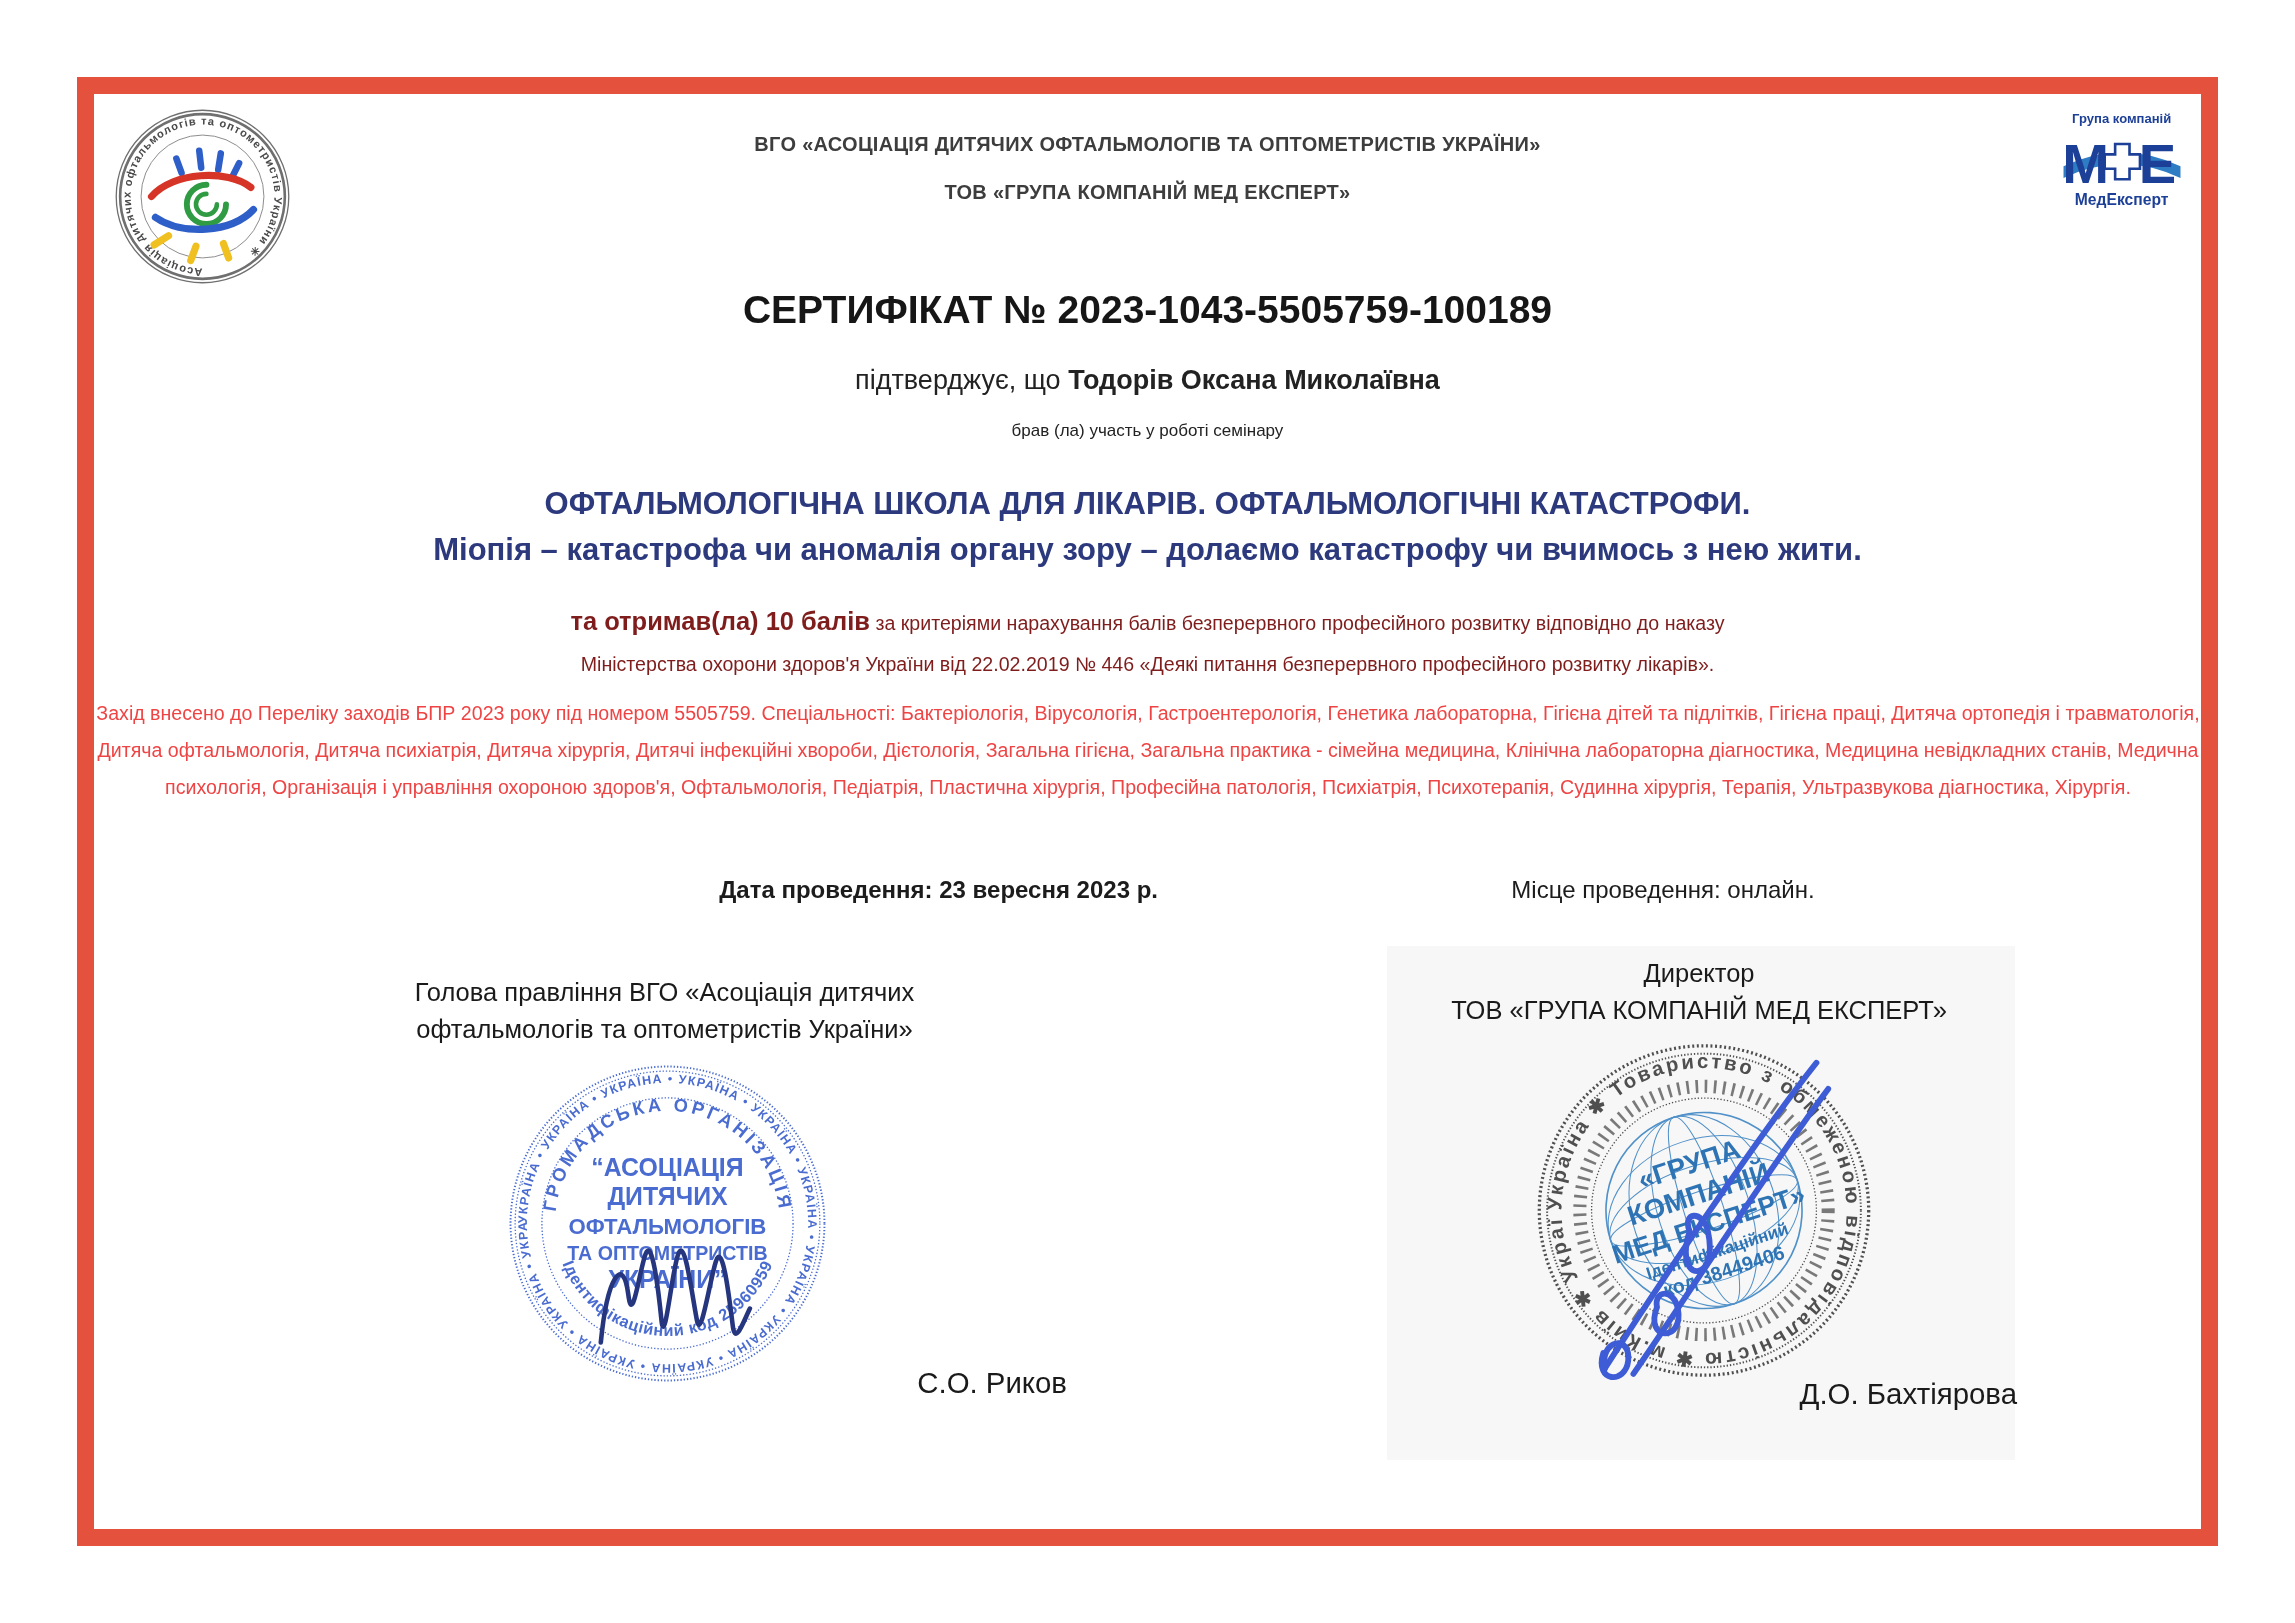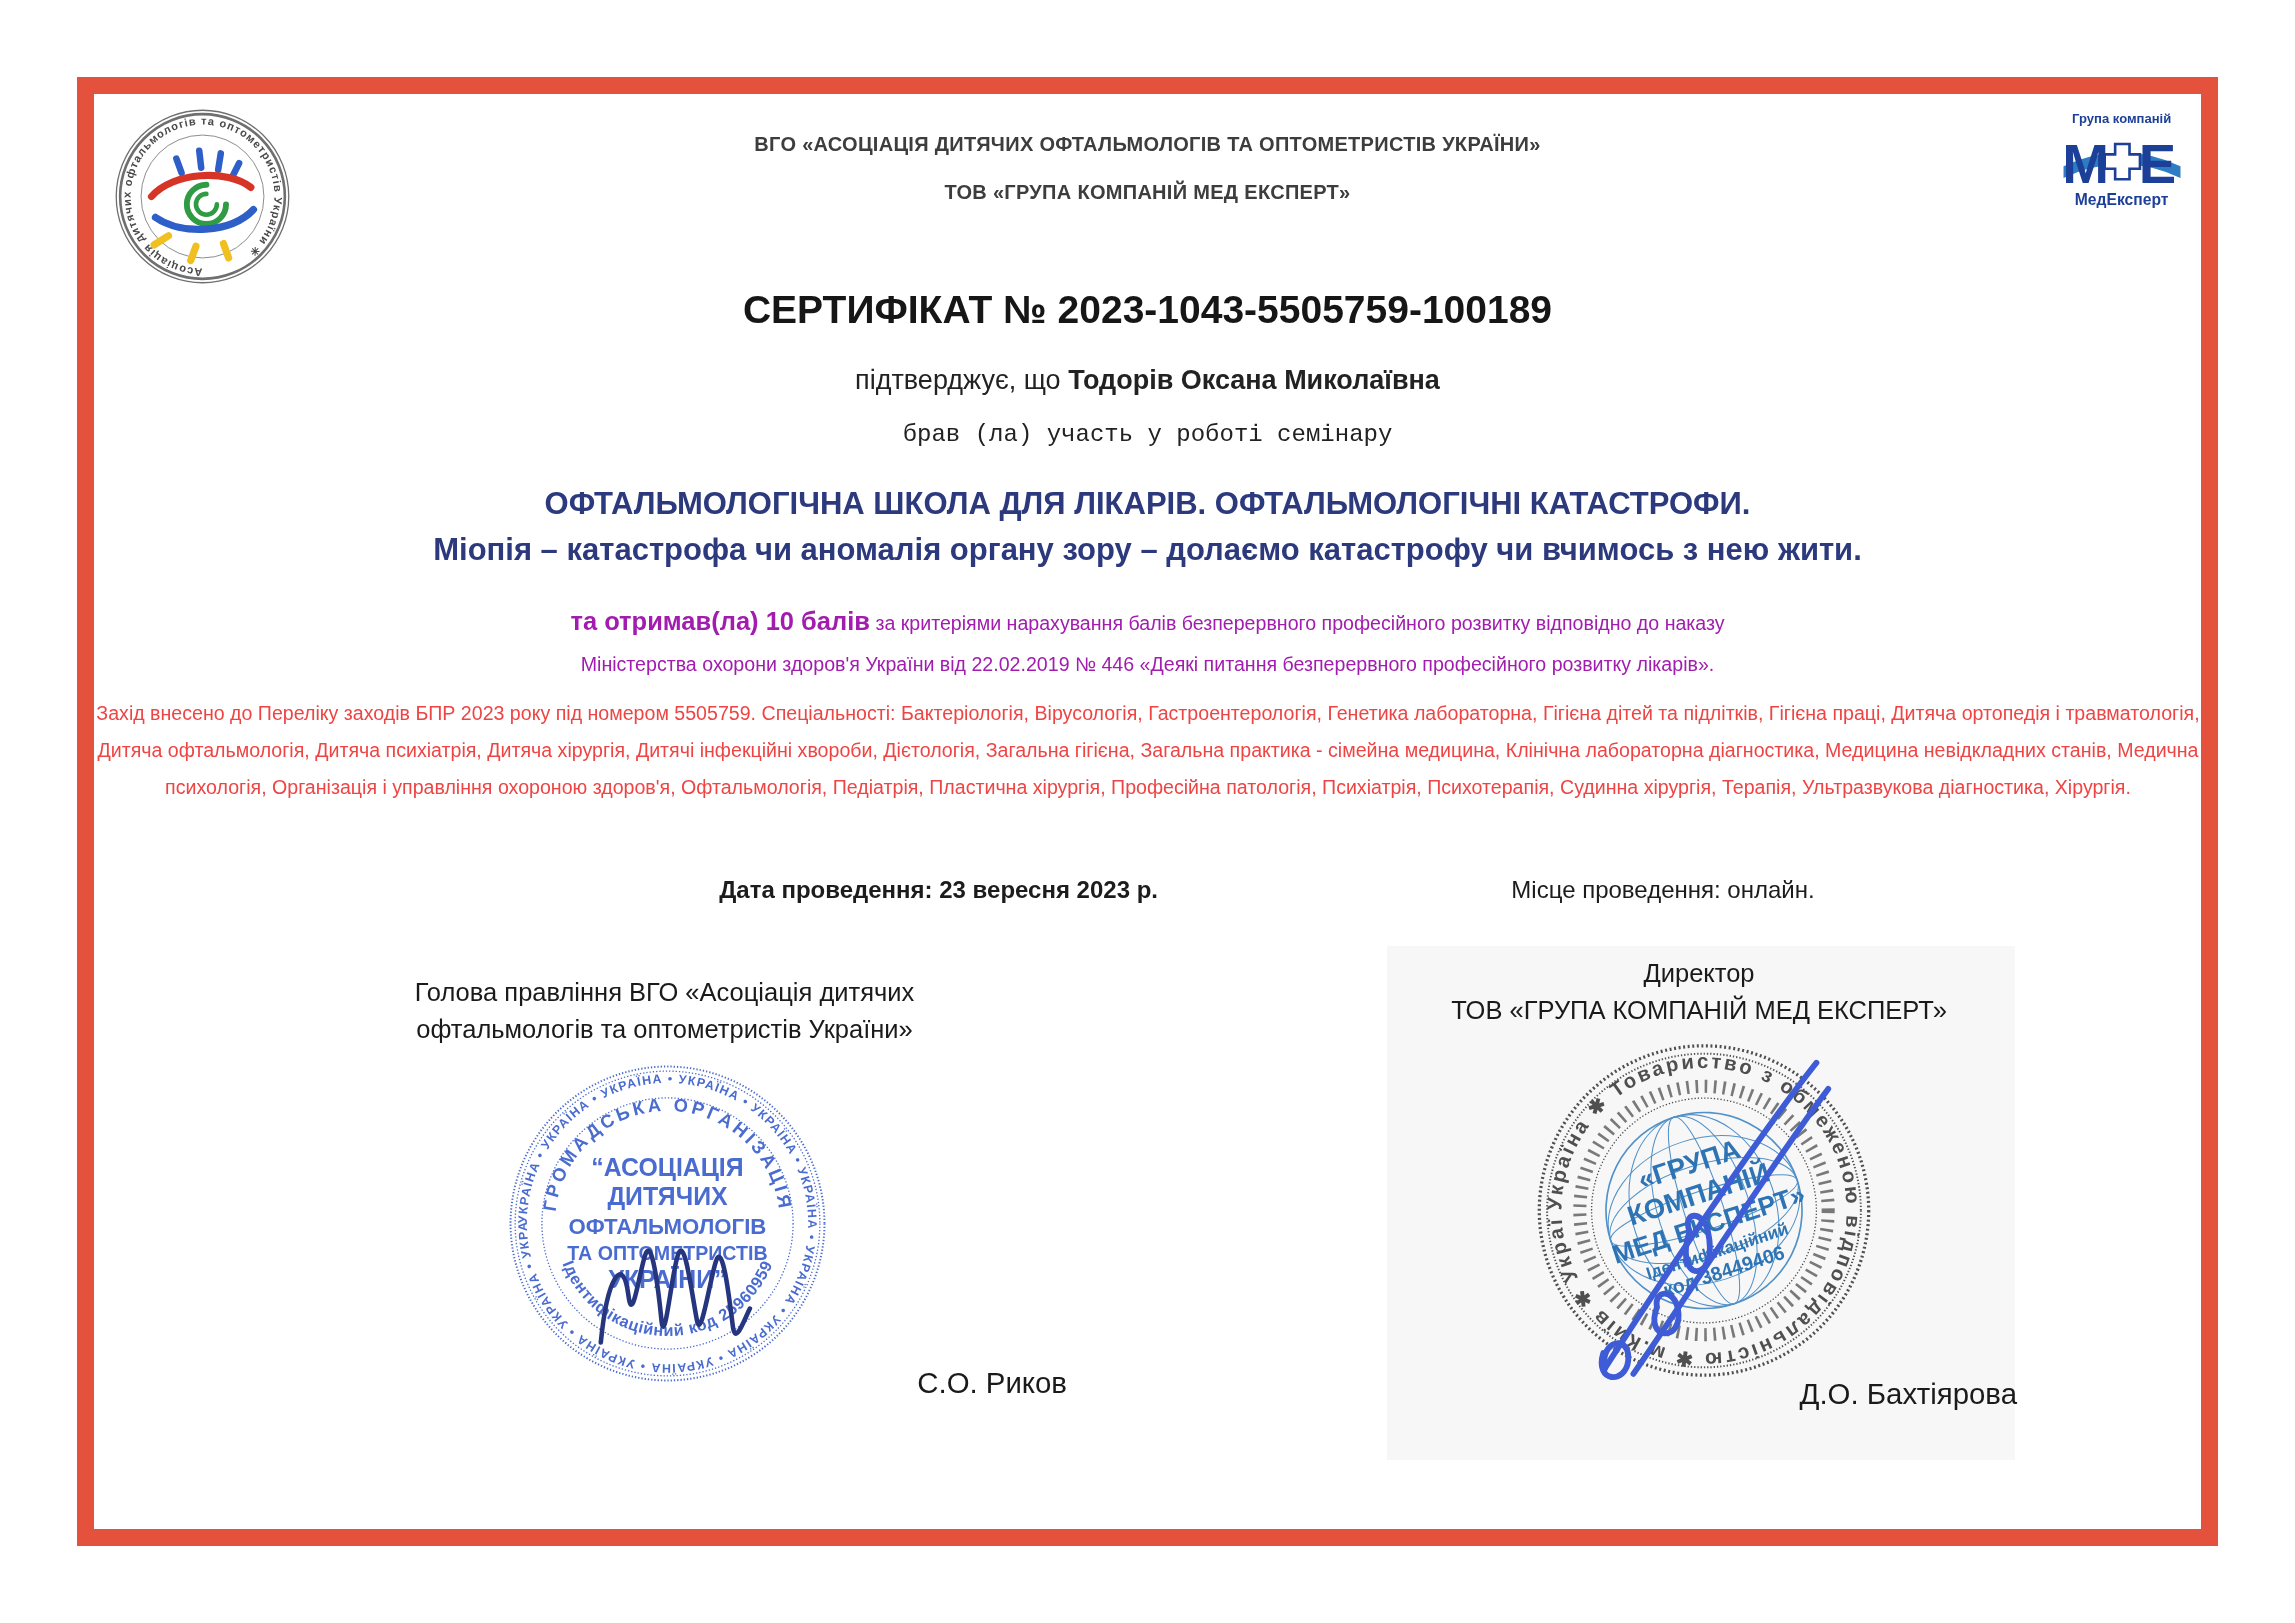--- a/index.html
+++ b/index.html
@@ -10,23 +10,23 @@
   .abs{position:absolute;}
   .center{left:0;width:100%;text-align:center;}
   .frame{
     left:77px;top:77px;width:2141px;height:1469px;
     border:17px solid #e4523e;box-sizing:border-box;
   }
   .org-line{font-size:20px;font-weight:bold;color:#3d3d3d;letter-spacing:0.3px;}
   .cert-title{font-size:39px;font-weight:bold;color:#161616;}
   .confirm-line{font-size:27px;color:#222;}
   .confirm-line .holder{font-weight:bold;}
-  .participation{font-size:24px;color:#222;font-family:Liberation Mono, monospace;}
+  .participation{font-size:17px;color:#222;}
   .event-title{font-size:31px;font-weight:bold;color:#2c3a7d;}
-  .points-line{font-size:19.6px;color:#a21caf;white-space:nowrap;}
+  .points-line{font-size:19.6px;color:#7f1d1d;white-space:nowrap;}
   .points-line .pts-bold{font-size:25.5px;font-weight:bold;}
   .specialties{font-size:19.6px;line-height:37px;color:#ef4444;text-align:center;}
   .date-label{font-size:24px;font-weight:bold;text-align:right;}
   .place-label{font-size:24px;text-align:center;}
   .sig-title{font-size:25.5px;line-height:37px;text-align:center;color:#1a1a1a;}
   .sig-name{font-size:29.4px;text-align:right;color:#1a1a1a;}
   .gray-panel{background:#f7f7f7;}
   svg text{font-family:"Liberation Sans", sans-serif;}
 </style>
 </head>

